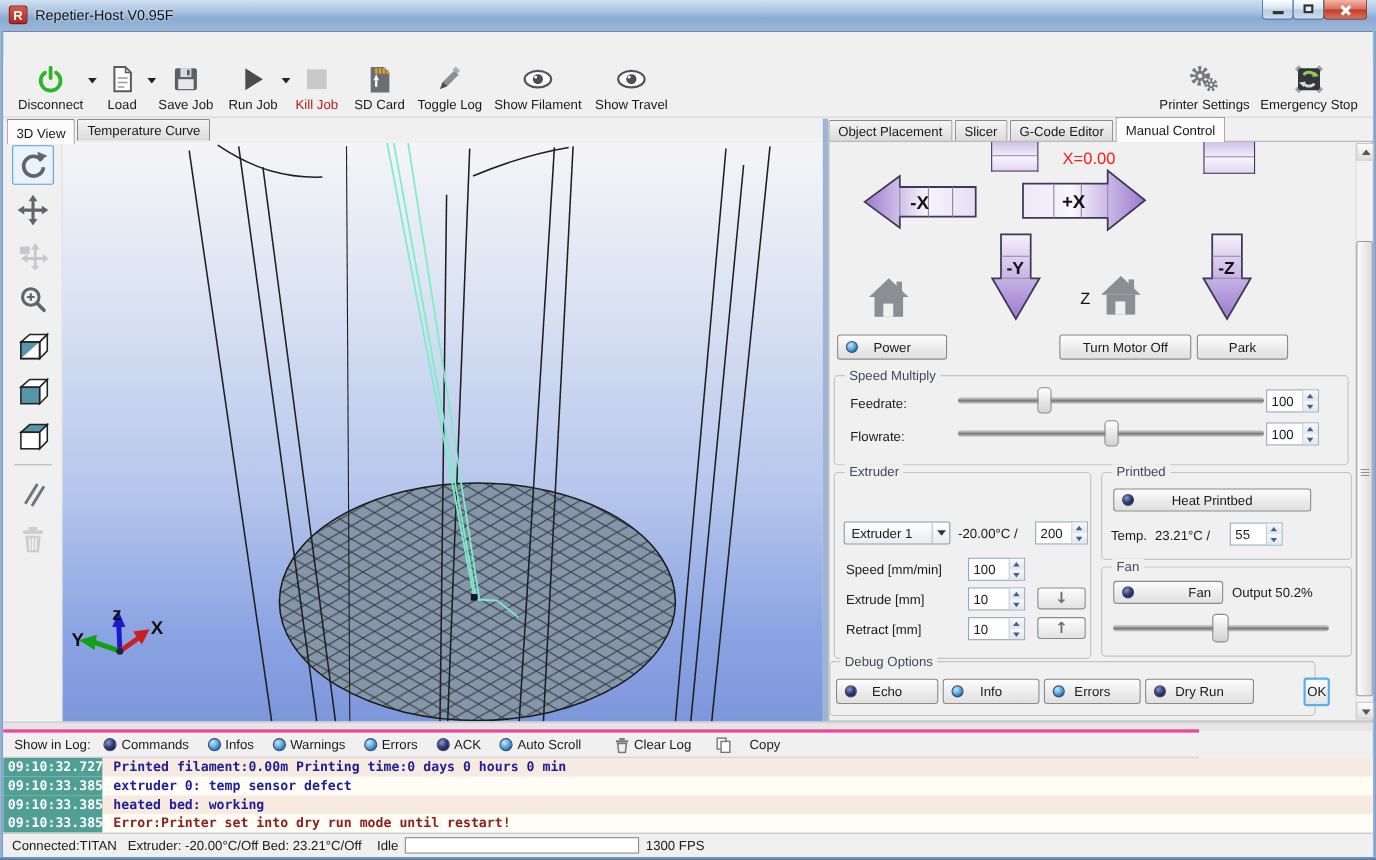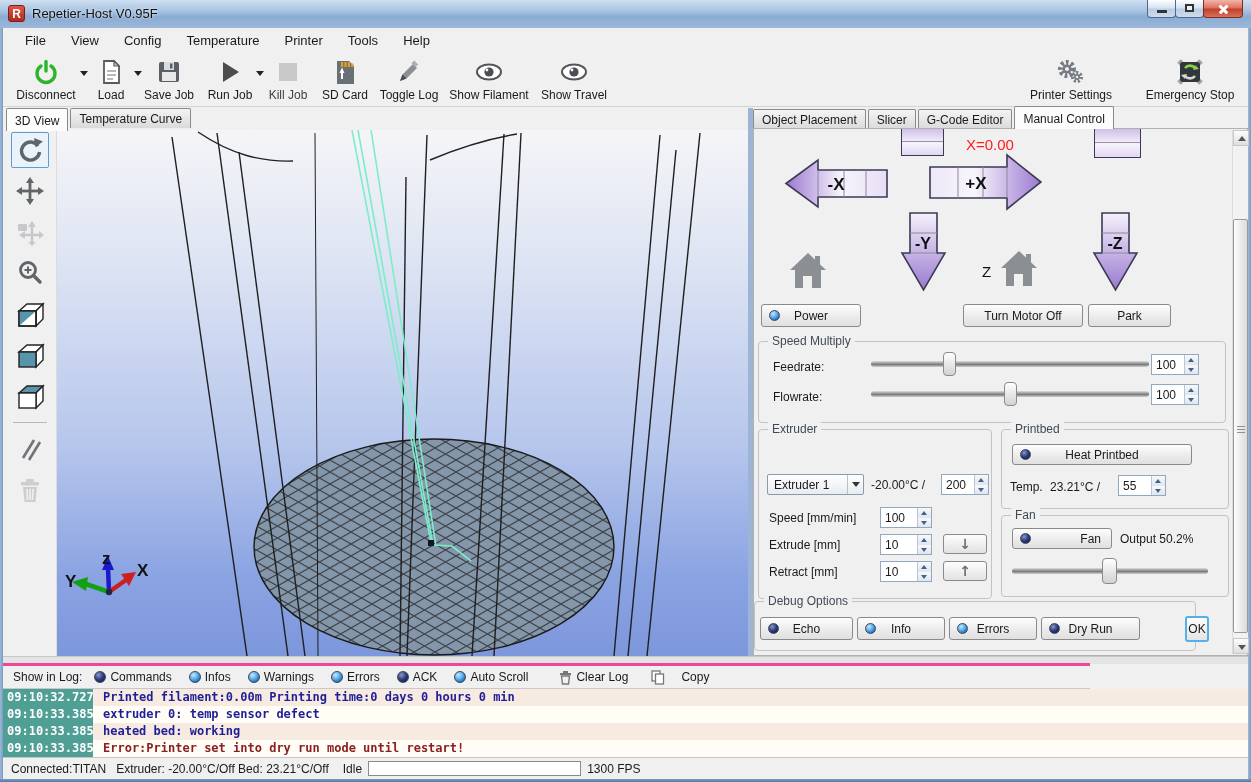--- a/index.html
+++ b/index.html
@@ -31,24 +31,24 @@
   
   .menubar{position:absolute;left:3px;top:28px;width:1245px;height:24px;background:#f0f0f0;
     display:flex;align-items:center;padding-left:20px;box-sizing:border-box;gap:21px;font-size:13px;}
   .menu-item{cursor:default;padding:2px 2px;}
   
   .toolbar{position:absolute;left:3px;top:52px;width:1245px;height:55px;background:#f0f0f0;
     border-bottom:1px solid #d4d4d4;display:flex;align-items:flex-start;padding:4px 0 0 8px;box-sizing:border-box;gap:6px;}
   .tb-item{display:flex;flex-direction:column;align-items:center;position:relative;padding-top:1px;}
   .tb-item .ic{height:30px;display:flex;align-items:center;justify-content:center;}
   .tb-item .lbl{font-size:12px;margin-top:1px;white-space:nowrap;}
-  .tb-item.disabled .lbl{color:#404040;}
+  .tb-item.disabled .lbl{color:#b91c1c;}
   .caret{position:absolute;right:-7px;top:15px;width:0;height:0;border-left:4px solid transparent;
     border-right:4px solid transparent;border-top:5px solid #222;}
-  .tb-right{position:absolute;right:12px;top:4px;display:flex;gap:28px;}
+  .tb-right{position:absolute;right:12px;top:4px;display:flex;gap:4px;}
   
   .tabstrip-left{position:absolute;left:3px;top:108px;width:747px;height:22px;background:#f0f0f0;display:flex;padding-left:3px;box-sizing:border-box;}
   .tabstrip-right{position:absolute;left:753px;top:108px;width:495px;height:21px;background:#f0f0f0;display:flex;align-items:flex-end;}
   .tab{border:1px solid #8a8a8a;border-bottom:none;background:linear-gradient(180deg,#f4f4f4,#dadada);
     padding:3px 8px 2px 8px;font-size:12px;margin-right:2px;border-radius:2px 2px 0 0;white-space:nowrap;height:14px;}
   .tab.active{background:#fcfcfc;padding-top:5px;height:15px;position:relative;z-index:2;}
   
   .toolstrip{position:absolute;left:3px;top:130px;width:54px;height:526px;background:#f0f0f0;
     display:flex;flex-direction:column;align-items:center;padding-top:2px;box-sizing:border-box;gap:5px;border-right:1px solid #dcdcdc;}
   .ts-btn{width:36px;height:34px;display:flex;align-items:center;justify-content:center;border:1px solid transparent;border-radius:2px;}
@@ -146,29 +146,20 @@
       <div class="capbtn close">
           <div class="glyph-x1"></div>
           <div class="glyph-x2"></div>
         </div>
     </div>
   </div>
   <div class="frame left"></div>
   <div class="frame right"></div>
   <div class="frame bottom"></div>
 
-  <div class="menubar">
-    <span class="menu-item">File</span>
-    <span class="menu-item">View</span>
-    <span class="menu-item">Config</span>
-    <span class="menu-item">Temperature</span>
-    <span class="menu-item">Printer</span>
-    <span class="menu-item">Tools</span>
-    <span class="menu-item">Help</span>
-  </div>
 
   <div class="toolbar">
     <div class="tb-item" style="width:70px">
       <div class="ic">
         <svg width="26" height="26">
             <path d="M8,7 A9,9 0 1 0 18,7" fill="none" stroke="#2db42d" stroke-width="3.4" stroke-linecap="round"></path>
             <line x1="13" y1="2.5" x2="13" y2="12" stroke="#2db42d" stroke-width="3.4" stroke-linecap="round"></line>
           </svg>
       </div>
       <div class="lbl">Disconnect</div>

